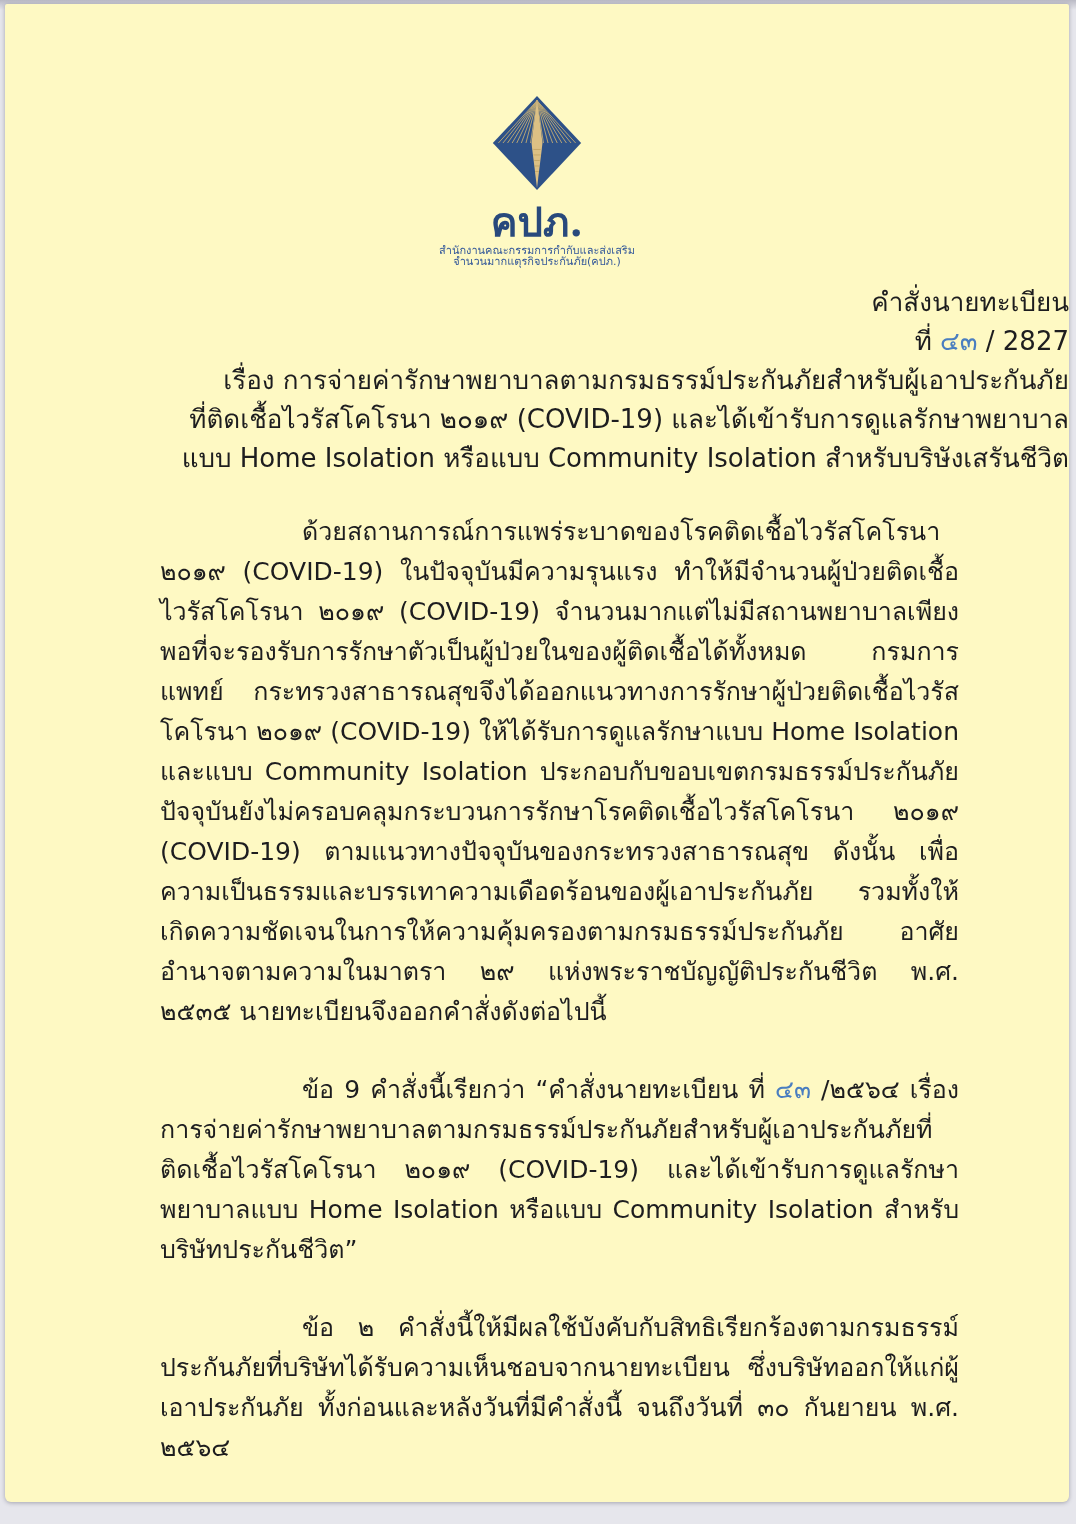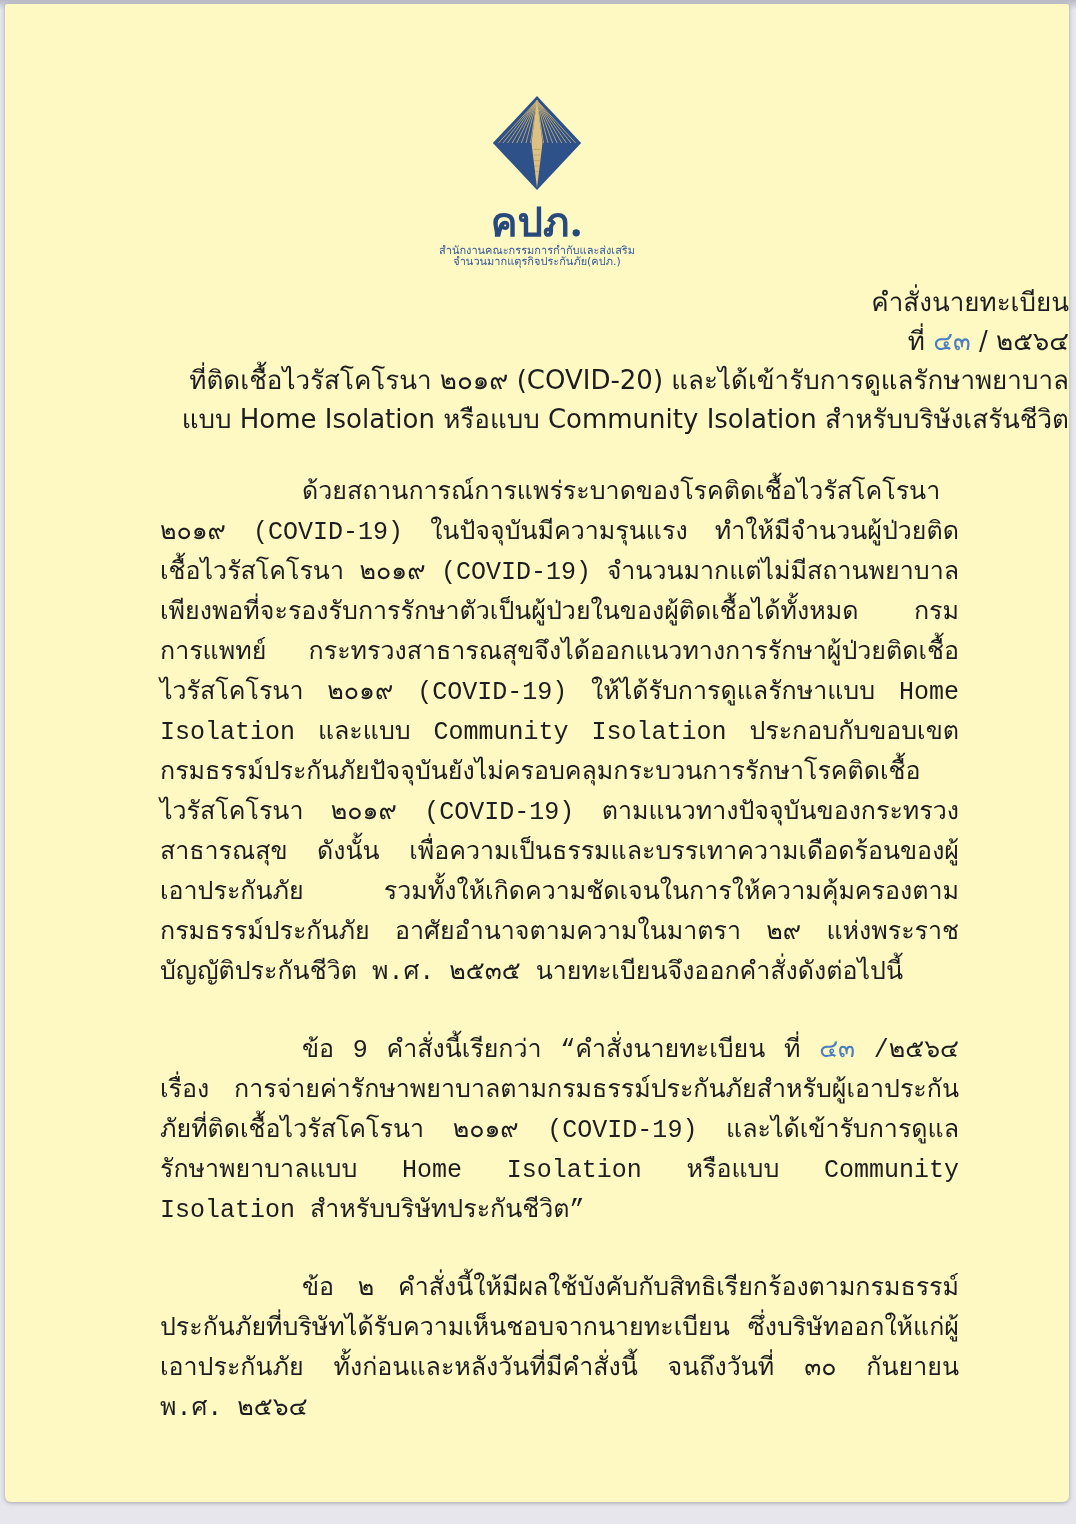--- a/index.html
+++ b/index.html
@@ -62,21 +62,20 @@
     color: #1d1d1f;
     font-size: 25px;
     line-height: 40px;
   }
   .para {
     text-align: justify;
     margin: 0 0 38px 0;
   }
   .first-indent {
     text-indent: 142px;
-    font-family: Liberation Mono, monospace;
   }
 </style>
 </head>
 <body>
 
 <div class="paper">
 
   <div class="logo-block">
     <svg class="logo-mark" viewBox="0 0 100 106" xmlns="http://www.w3.org/2000/svg">
       <polygon points="50,2 98,53 50,104 2,53" fill="#2d5188"></polygon>
@@ -109,22 +108,23 @@
     </svg>
     <div class="logo-acronym">คปภ.</div>
     <div class="logo-org">
       <div>สำนักงานคณะกรรมการกำกับและส่งเสริม</div>
       <div>จำนวนมากแตุรกิจประกันภัย(คปภ.)</div>
     </div>
   </div>
 
   <div class="title-block">
     <div>คำสั่งนายทะเบียน</div>
-    <div><span>ที่ </span><span class="accent-number">๔๓</span><span> / ๒๕๖๔</span></div>
-    <div>ที่ติดเชื้อไวรัสโคโรนา ๒๐๑๙ (COVID-20) และได้เข้ารับการดูแลรักษาพยาบาล</div>
+    <div><span>ที่ </span><span class="accent-number">๔๓</span><span> / 2827</span></div>
+    <div>เรื่อง การจ่ายค่ารักษาพยาบาลตามกรมธรรม์ประกันภัยสำหรับผู้เอาประกันภัย</div>
+    <div>ที่ติดเชื้อไวรัสโคโรนา ๒๐๑๙ (COVID-19) และได้เข้ารับการดูแลรักษาพยาบาล</div>
     <div>แบบ Home Isolation หรือแบบ Community Isolation สำหรับบริษังเสรันชีวิต</div>
   </div>
 
   <div class="content">
     <div class="para first-indent">ด้วยสถานการณ์การแพร่ระบาดของโรคติดเชื้อไวรัสโคโรนา ๒๐๑๙ (COVID-19) ในปัจจุบันมีความรุนแรง ทำให้มีจำนวนผู้ป่วยติดเชื้อไวรัสโคโรนา ๒๐๑๙ (COVID-19) จำนวนมากแต่ไม่มีสถานพยาบาลเพียงพอที่จะรองรับการรักษาตัวเป็นผู้ป่วยในของผู้ติดเชื้อได้ทั้งหมด กรมการแพทย์ กระทรวงสาธารณสุขจึงได้ออกแนวทางการรักษาผู้ป่วยติดเชื้อไวรัสโคโรนา ๒๐๑๙ (COVID-19) ให้ได้รับการดูแลรักษาแบบ Home Isolation และแบบ Community Isolation ประกอบกับขอบเขตกรมธรรม์ประกันภัยปัจจุบันยังไม่ครอบคลุมกระบวนการรักษาโรคติดเชื้อไวรัสโคโรนา ๒๐๑๙ (COVID-19) ตามแนวทางปัจจุบันของกระทรวงสาธารณสุข ดังนั้น เพื่อความเป็นธรรมและบรรเทาความเดือดร้อนของผู้เอาประกันภัย รวมทั้งให้เกิดความชัดเจนในการให้ความคุ้มครองตามกรมธรรม์ประกันภัย อาศัยอำนาจตามความในมาตรา ๒๙ แห่งพระราชบัญญัติประกันชีวิต พ.ศ. ๒๕๓๕ นายทะเบียนจึงออกคำสั่งดังต่อไปนี้</div>
 
     <div class="para first-indent"><span>ข้อ 9  คำสั่งนี้เรียกว่า “คำสั่งนายทะเบียน ที่ </span><span class="accent-number">๔๓</span><span> /๒๕๖๔ เรื่อง การจ่ายค่ารักษาพยาบาลตามกรมธรรม์ประกันภัยสำหรับผู้เอาประกันภัยที่ติดเชื้อไวรัสโคโรนา ๒๐๑๙ (COVID-19) และได้เข้ารับการดูแลรักษาพยาบาลแบบ Home Isolation หรือแบบ Community Isolation สำหรับบริษัทประกันชีวิต”</span></div>
 
     <div class="para first-indent">ข้อ ๒  คำสั่งนี้ให้มีผลใช้บังคับกับสิทธิเรียกร้องตามกรมธรรม์ประกันภัยที่บริษัทได้รับความเห็นชอบจากนายทะเบียน ซึ่งบริษัทออกให้แก่ผู้เอาประกันภัย ทั้งก่อนและหลังวันที่มีคำสั่งนี้ จนถึงวันที่ ๓๐ กันยายน พ.ศ. ๒๕๖๔</div>
 

